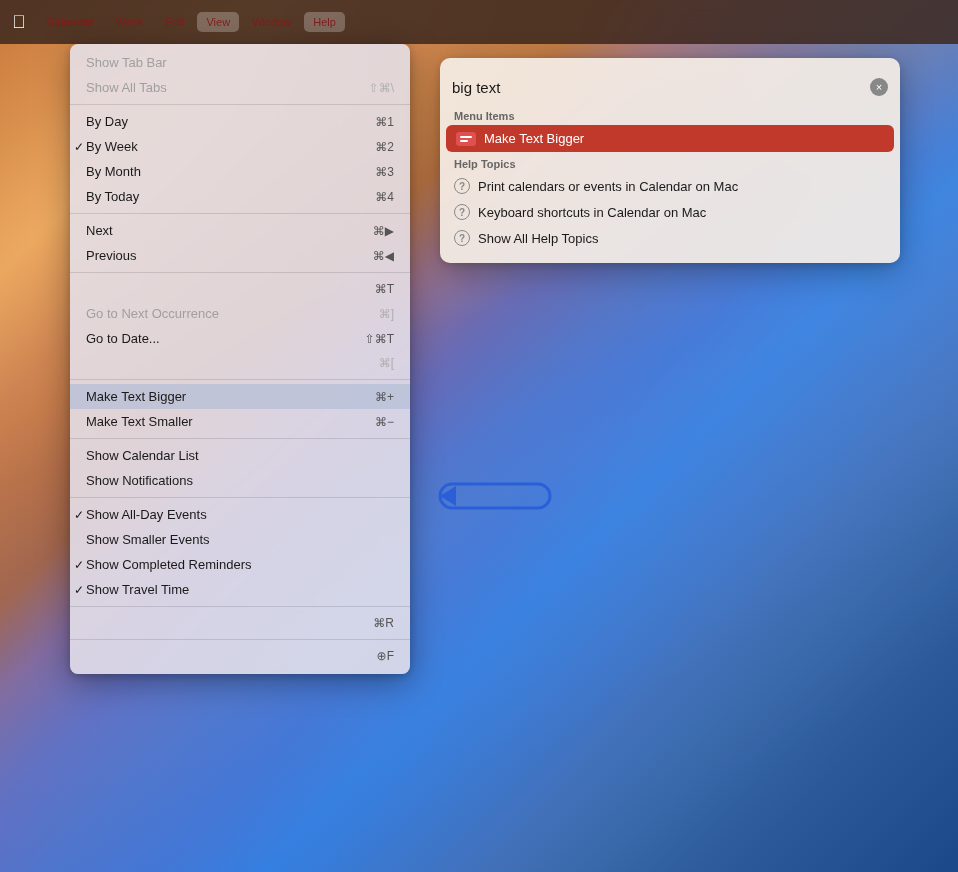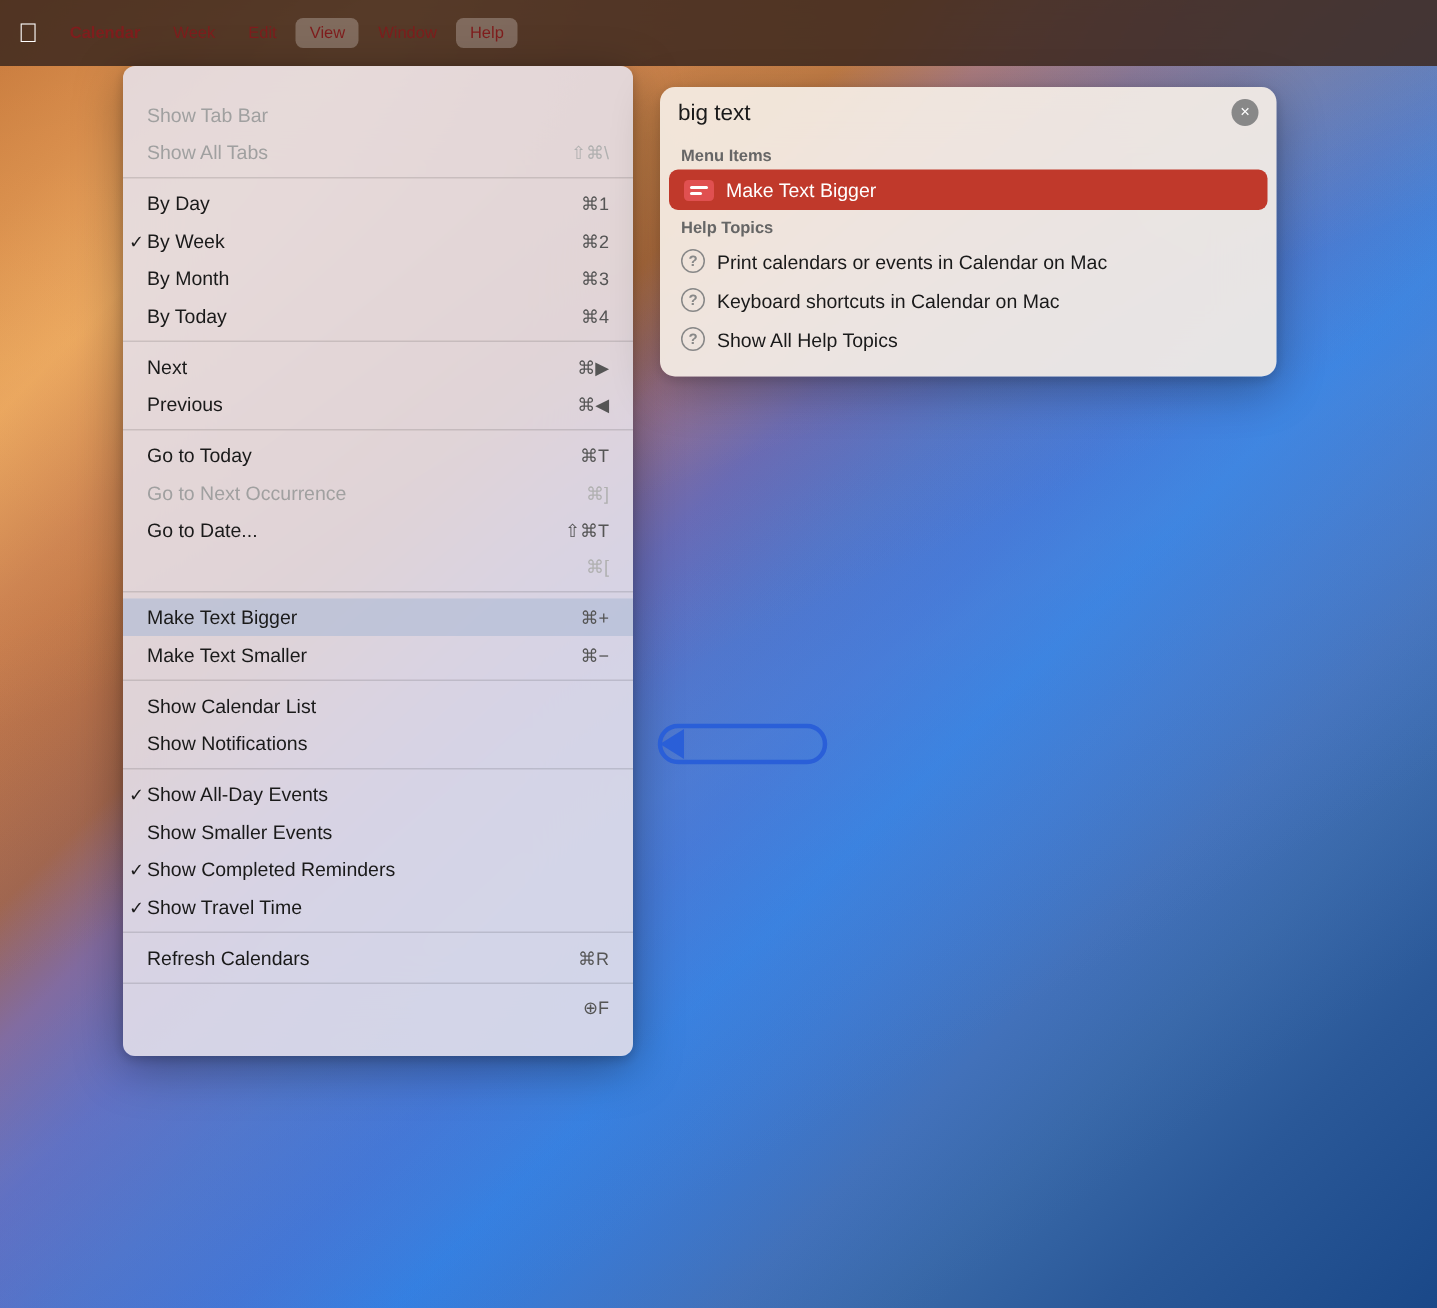--- a/index.html
+++ b/index.html
@@ -84,27 +84,27 @@
     }
 
     .menubar-item.app-name {
       font-weight: 600;
     }
 
     
     .dropdown-menu {
       position: absolute;
       top: 44px;
-      left: 82px;
+      left: 70px;
       width: 340px;
       background: rgba(230, 225, 235, 0.88);
       backdrop-filter: blur(30px);
       border-radius: 8px;
       box-shadow: 0 8px 32px rgba(0,0,0,0.35), 0 2px 8px rgba(0,0,0,0.2);
-      padding: 20px 0;
+      padding: 6px 0;
       z-index: 200;
     }
 
     .menu-item {
       display: flex;
       align-items: center;
       padding: 5px 16px;
       font-size: 13px;
       color: #1a1a1a;
       cursor: pointer;
@@ -160,26 +160,26 @@
       left: 410px;
       top: 468px;
       z-index: 300;
     }
 
     
     .search-popup {
       position: absolute;
       top: 58px;
       left: 440px;
-      width: 411px;
+      width: 460px;
       background: rgba(245, 238, 230, 0.92);
       backdrop-filter: blur(20px);
       border-radius: 10px;
       box-shadow: 0 8px 32px rgba(0,0,0,0.3), 0 2px 8px rgba(0,0,0,0.15);
-      padding: 8px 0 12px 0;
+      padding: 20px 0 12px 0;
       z-index: 250;
     }
 
     .search-input-row {
       display: flex;
       align-items: center;
       padding: 0 12px 8px 12px;
       gap: 8px;
       border-bottom: none;
     }
@@ -343,21 +343,20 @@
   <div class="menu-item">
     <span class="label">Previous</span>
     <span class="shortcut">
         <kbd>⌘◀</kbd>
       </span>
   </div>
 
   <div class="menu-separator"></div>
 
   <div class="menu-item">
-    <span class="label">Go to Today</span>
     <span class="shortcut">
         <kbd>⌘T</kbd>
       </span>
   </div>
 
   <div class="menu-item disabled">
     <span class="label">Go to Next Occurrence</span>
     <span class="shortcut">
         <kbd>⌘]</kbd>
       </span>
@@ -419,21 +418,20 @@
   </div>
 
   <div class="menu-item">
     <span class="checkmark">✓</span>
     <span class="label">Show Travel Time</span>
   </div>
 
   <div class="menu-separator"></div>
 
   <div class="menu-item">
-    <span class="label">Refresh Calendars</span>
     <span class="shortcut">
         <kbd>⌘R</kbd>
       </span>
   </div>
 
   <div class="menu-separator"></div>
 
   <div class="menu-item">
     <span class="shortcut">
         <kbd>⊕F</kbd>

